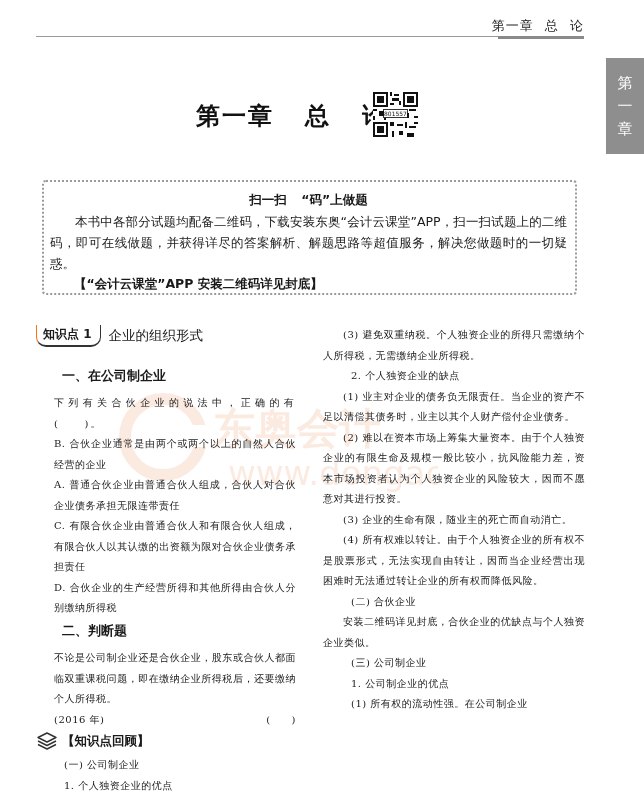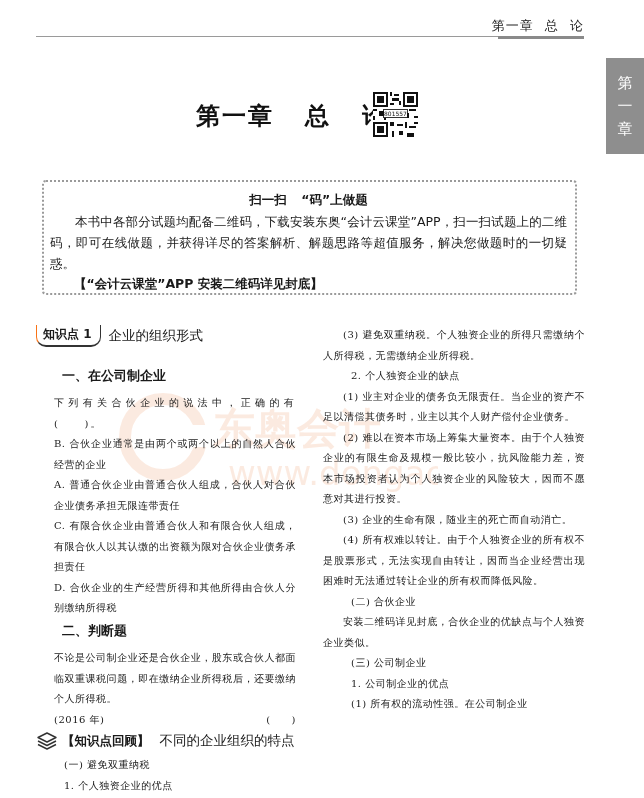--- a/index.html
+++ b/index.html
@@ -153,23 +153,22 @@
   </div>
 </div>
 
 <div class="abs review">
   <svg width="22" height="20" viewBox="0 0 22 20">
     <path d="M11 2 L20 6.5 L11 11 L2 6.5 Z" fill="none" stroke="#333" stroke-width="1.4" stroke-linejoin="round"></path>
     <path d="M2 10 L11 14.5 L20 10" fill="none" stroke="#333" stroke-width="1.4" stroke-linejoin="round"></path>
     <path d="M2 13.5 L11 18 L20 13.5" fill="none" stroke="#333" stroke-width="1.4" stroke-linejoin="round"></path>
   </svg>
   <span class="r-tag">【知识点回顾】</span>
-  <span class="r-title">不同的企业组织的特点</span>
 </div>
-<div class="abs p" style="left:64px; top:755px;">(一) 避免双重纳税</div>
+<div class="abs p" style="left:64px; top:755px;">(一) 公司制企业</div>
 <div class="abs p" style="left:64px; top:776px;">1. 个人独资企业的优点</div>
 
 <div class="abs col-right">
   <div class="p ind">(3) 避免双重纳税。个人独资企业的所得只需缴纳个人所得税，无需缴纳企业所得税。</div>
   <div class="p ind1">2. 个人独资企业的缺点</div>
   <div class="p ind">(1) 业主对企业的债务负无限责任。当企业的资产不足以清偿其债务时，业主以其个人财产偿付企业债务。</div>
   <div class="p ind">(2) 难以在资本市场上筹集大量资本。由于个人独资企业的有限生命及规模一般比较小，抗风险能力差，资本市场投资者认为个人独资企业的风险较大，因而不愿意对其进行投资。</div>
   <div class="p ind">(3) 企业的生命有限，随业主的死亡而自动消亡。</div>
   <div class="p ind">(4) 所有权难以转让。由于个人独资企业的所有权不是股票形式，无法实现自由转让，因而当企业经营出现困难时无法通过转让企业的所有权而降低风险。</div>
   <div class="p ind1">(二) 合伙企业</div>

